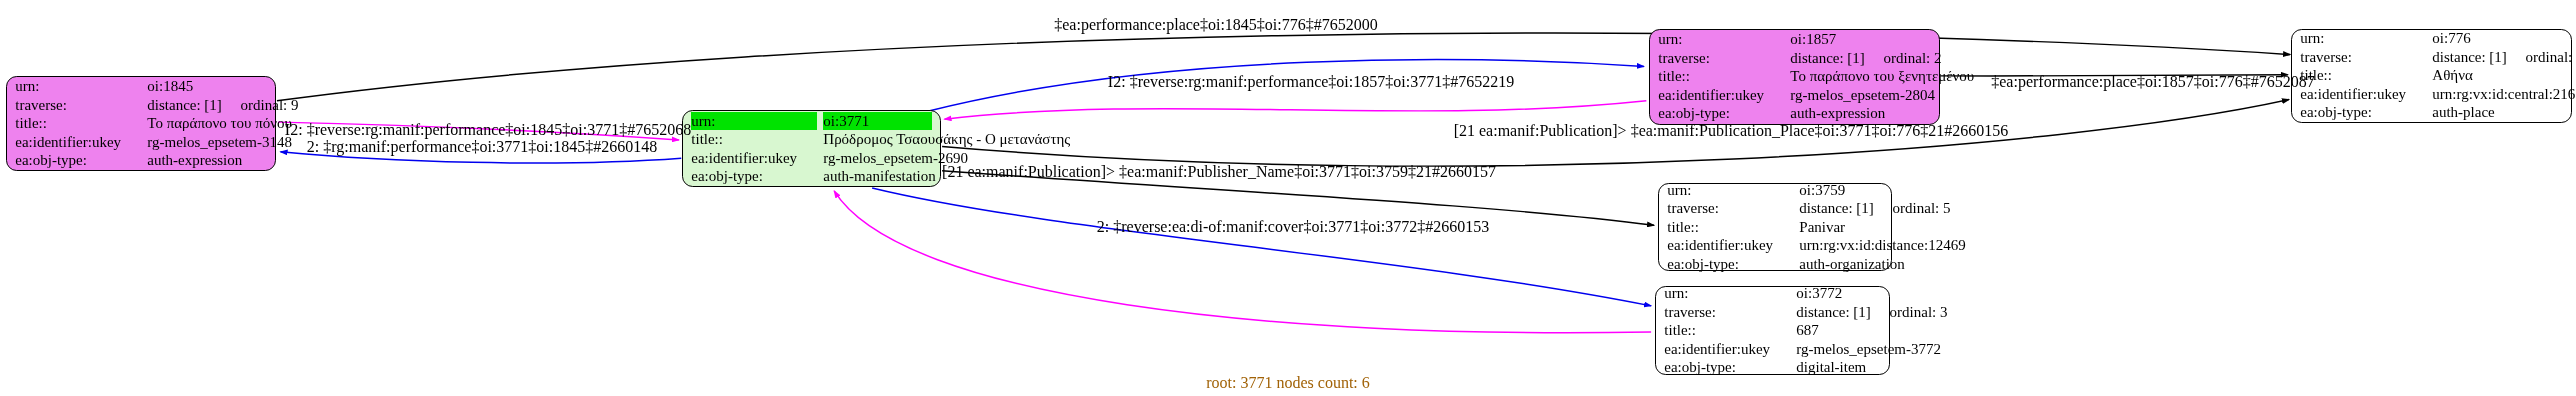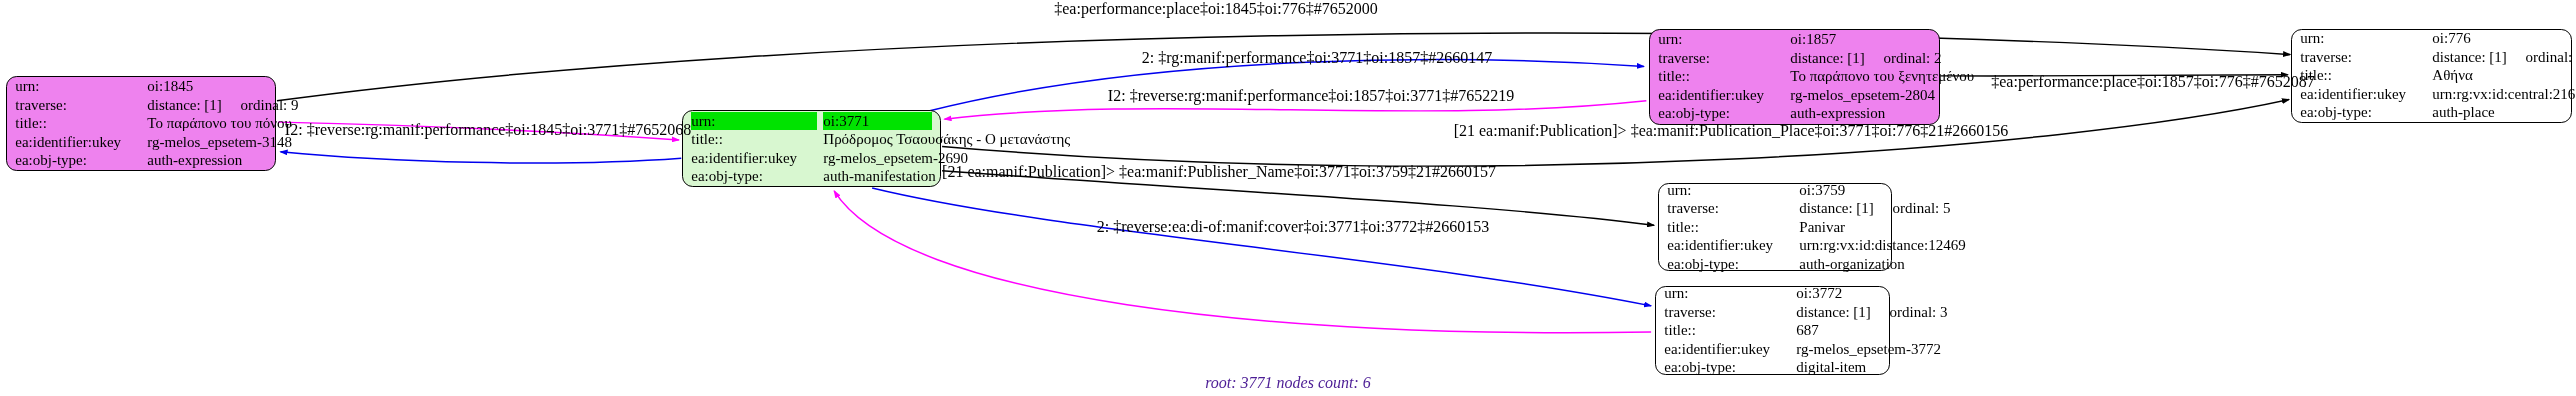--- a/index.html
+++ b/index.html
@@ -27,21 +27,21 @@
   .row .k,.row .v{display:block;}
   .row.hl .k,.row.hl .v{background:#00e300;}
   .edge-label{
     position:absolute;
     transform:translateX(-50%);
     white-space:pre;
     font-size:16px;line-height:18px;color:#000000;
   }
   .root-label{
     position:absolute;transform:translateX(-50%);
-    font-size:16px;color:#4c1d95;white-space:pre;font-style:italic;
+    font-size:16px;color:#a16207;white-space:pre;
   }
 </style>
 </head>
 <body>
 
 <div id="canvas">
 
   <svg class="edges" viewBox="0 0 4343 668">
     <defs>
       <marker id="ab" markerWidth="14" markerHeight="10" refX="12" refY="5" orient="auto" markerUnits="userSpaceOnUse">
@@ -106,24 +106,24 @@
   </div>
 
   <div class="node white" style="left:1655px;top:286px;width:235px;height:89px;">
     <div class="row"><span class="k">urn:</span><span class="v">oi:3772</span></div>
     <div class="row"><span class="k">traverse:</span><span class="v">distance: [1]     ordinal: 3</span></div>
     <div class="row"><span class="k">title::</span><span class="v">687</span></div>
     <div class="row"><span class="k">ea:identifier:ukey</span><span class="v">rg-melos_epsetem-3772</span></div>
     <div class="row"><span class="k">ea:obj-type:</span><span class="v">digital-item</span></div>
   </div>
 
-  <div class="edge-label" style="left:1216px;top:0px;">‡ea:performance:place‡oi:1845‡oi:776‡#7652000</div>
-  <div class="edge-label" style="left:1317px;top:49px;">2: ‡rg:manif:performance‡oi:3771‡oi:1857‡#2660147</div>
-  <div class="edge-label" style="left:1311px;top:87px;">I2: ‡reverse:rg:manif:performance‡oi:1857‡oi:3771‡#7652219</div>
+  <div class="edge-label" style="left:1216px;top:16px;">‡ea:performance:place‡oi:1845‡oi:776‡#7652000</div>
+  <div class="edge-label" style="left:1311px;top:73px;">I2: ‡reverse:rg:manif:performance‡oi:1857‡oi:3771‡#7652219</div>
   <div class="edge-label" style="left:488px;top:121px;">I2: ‡reverse:rg:manif:performance‡oi:1845‡oi:3771‡#7652068</div>
+  <div class="edge-label" style="left:482px;top:138px;">2: ‡rg:manif:performance‡oi:3771‡oi:1845‡#2660148</div>
   <div class="edge-label" style="left:2153px;top:58px;margin-top:15px;">‡ea:performance:place‡oi:1857‡oi:776‡#7652087</div>
   <div class="edge-label" style="left:1731px;top:122px;">[21 ea:manif:Publication]&gt; ‡ea:manif:Publication_Place‡oi:3771‡oi:776‡21#2660156</div>
   <div class="edge-label" style="left:1219px;top:163px;">[21 ea:manif:Publication]&gt; ‡ea:manif:Publisher_Name‡oi:3771‡oi:3759‡21#2660157</div>
   <div class="edge-label" style="left:1293px;top:218px;">2: ‡reverse:ea:di-of:manif:cover‡oi:3771‡oi:3772‡#2660153</div>
 
   <div class="root-label" style="left:1288px;top:374px;">root: 3771 nodes count: 6</div>
 
 </div>
 
 

